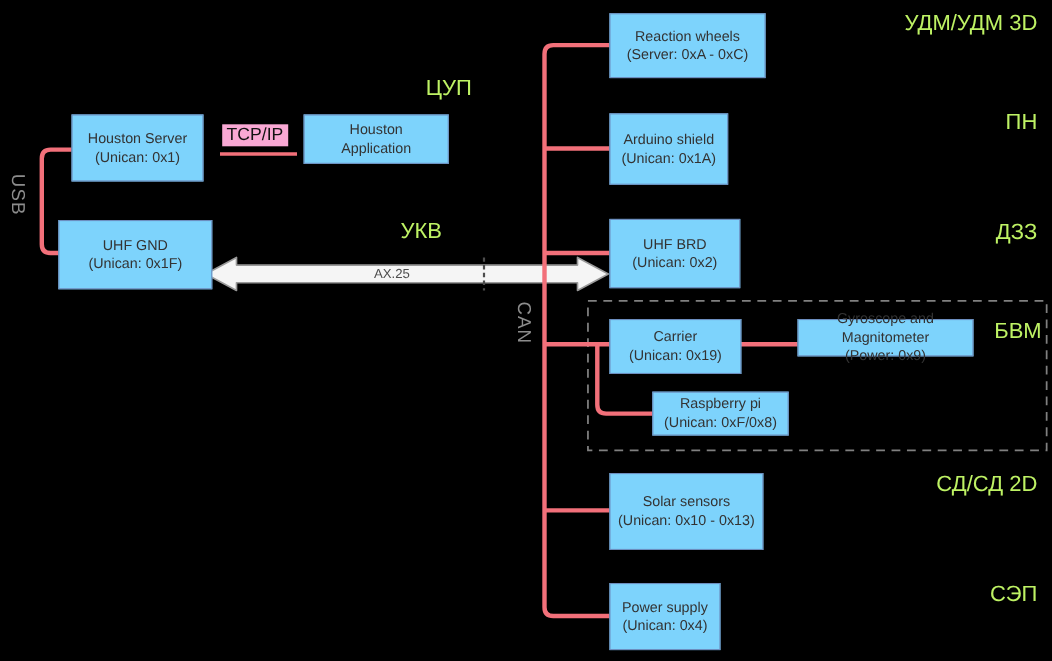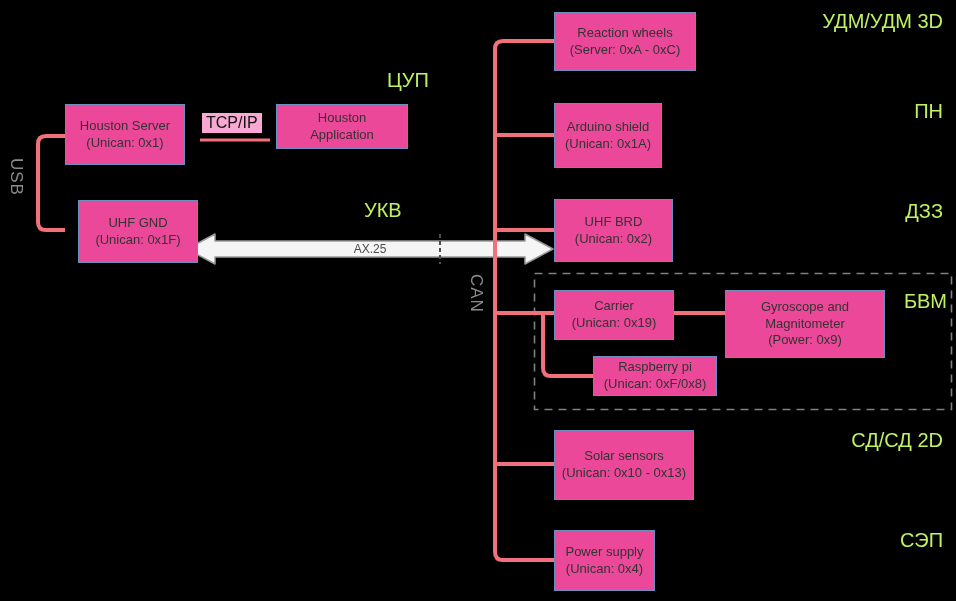--- a/index.html
+++ b/index.html
@@ -3,39 +3,39 @@
 <meta charset="utf-8">
 <style>
   html,body{margin:0;padding:0;background:#000;}
   .canvas{
     position:relative;width:956px;height:601px;background:#000000;
     font-family:"Liberation Sans",sans-serif;overflow:hidden;
   }
   .canvas svg{position:absolute;left:0;top:0;}
   .node{
     position:absolute;box-sizing:border-box;
-    background:#ec4899;border:1px solid #6c8ebf;color:#333333;
+    background:#7dd3fc;border:1px solid #6c8ebf;color:#333333;
     display:flex;flex-direction:column;align-items:center;justify-content:center;
     text-align:center;font-size:13px;line-height:1.3;z-index:3;
   }
   .node span{display:block;white-space:nowrap;}
   .zone-label{
     position:absolute;color:#bef264;font-size:20px;line-height:1.1;
     white-space:nowrap;z-index:2;
   }
   .bus-label-vertical{
     position:absolute;color:#8c8c8c;font-size:17px;z-index:4;
     writing-mode:vertical-rl;letter-spacing:1px;
   }
   .link-label{
     position:absolute;background:#f9a8d4;color:#111111;font-size:16px;
     padding:1px 4px;z-index:4;white-space:nowrap;
   }
   .ax25-label{
-    position:absolute;color:#4d4d4d;font-size:12px;text-align:center;z-index:4;
+    position:absolute;color:#4d4d4d;font-size:12px;z-index:4;
   }
 </style>
 </head>
 <body>
 
 <div class="canvas">
 
   <svg width="956" height="601" viewBox="0 0 956 601">
 
     <rect x="534.5" y="273.5" width="417" height="136" fill="none" stroke="#808080" stroke-width="1.6" stroke-dasharray="8 6"></rect>
@@ -59,21 +59,21 @@
   <div class="node" style="left:65px;top:104px;width:120px;height:61px">
     <span>Houston Server</span>
     <span>(Unican: 0x1)</span>
   </div>
 
   <div class="node" style="left:276px;top:104px;width:132px;height:45px">
     <span>Houston</span>
     <span>Application</span>
   </div>
 
-  <div class="node" style="left:78px;top:200px;width:120px;height:63px">
+  <div class="node" style="left:53px;top:200px;width:140px;height:63px">
     <span>UHF GND</span>
     <span>(Unican: 0x1F)</span>
   </div>
 
   <div class="node" style="left:554px;top:12px;width:142px;height:59px">
     <span>Reaction wheels</span>
     <span>(Server: 0xA - 0xC)</span>
   </div>
 
   <div class="node" style="left:554px;top:103px;width:108px;height:65px">
@@ -84,21 +84,21 @@
   <div class="node" style="left:554px;top:199px;width:119px;height:63px">
     <span>UHF BRD</span>
     <span>(Unican: 0x2)</span>
   </div>
 
   <div class="node" style="left:554px;top:290px;width:120px;height:50px">
     <span>Carrier</span>
     <span>(Unican: 0x19)</span>
   </div>
 
-  <div class="node" style="left:725px;top:290px;width:160px;height:68px">
+  <div class="node" style="left:725px;top:290px;width:160px;height:34px">
     <span>Gyroscope and</span>
     <span>Magnitometer</span>
     <span>(Power: 0x9)</span>
   </div>
 
   <div class="node" style="left:593px;top:356px;width:124px;height:40px">
     <span>Raspberry pi</span>
     <span>(Unican: 0xF/0x8)</span>
   </div>
 

